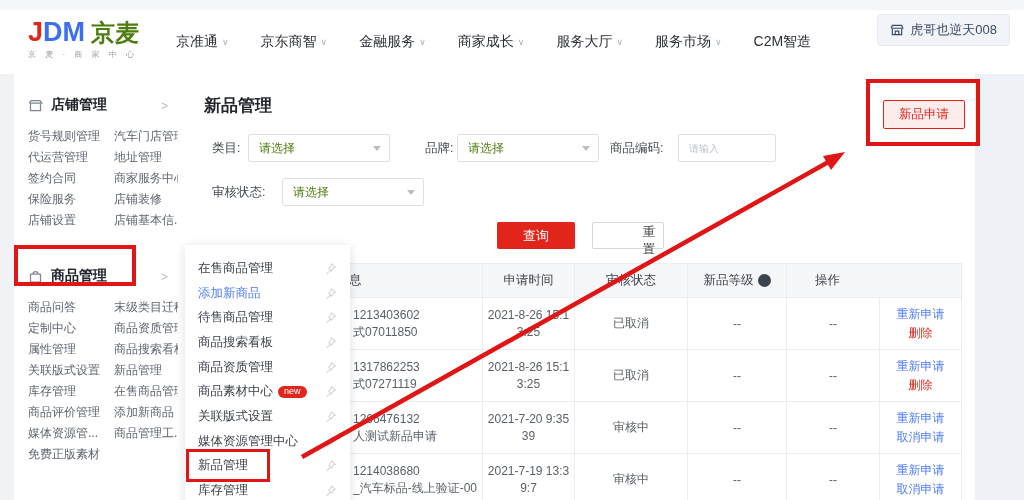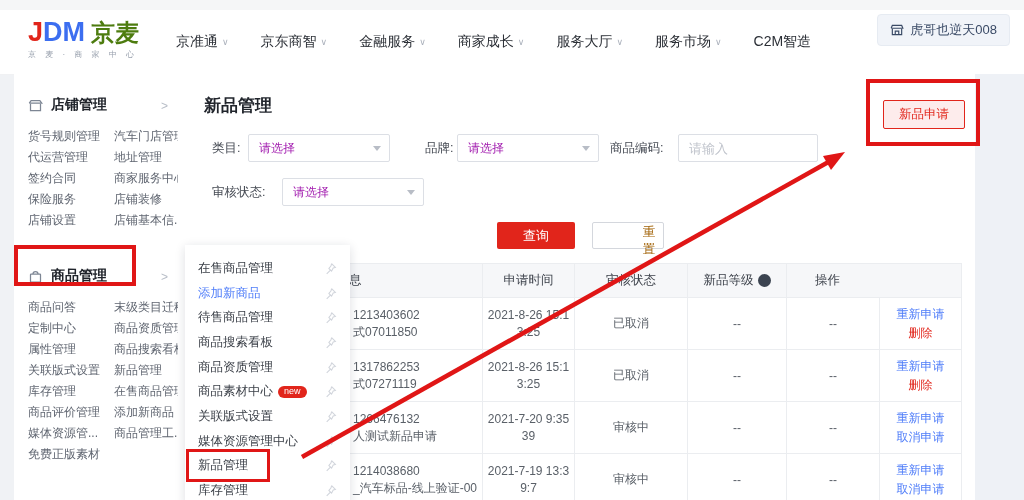--- a/index.html
+++ b/index.html
@@ -45,29 +45,29 @@
   .badge{background:#e1251b;color:#fff;font-size:9px;border-radius:8px;padding:1.5px 6px;margin-left:5px;line-height:1;}
   .badge:empty{display:none;}
   .pin{width:13px;height:13px;flex:0 0 auto;opacity:.75;}
 
   
   .page-title{position:absolute;left:26px;top:20px;font-size:17px;font-weight:bold;color:#21252c;}
   .apply-btn{position:absolute;left:705px;top:26px;width:80px;height:27px;background:#fdecec;border:1px solid #e1251b;
     border-radius:2px;color:#e1251b;font-size:12.5px;text-align:center;line-height:27px;cursor:pointer;}
   .filter-label{position:absolute;font-size:12.5px;color:#464b54;line-height:28px;}
   .select{position:absolute;height:28px;width:142px;border:1px solid #dcdfe5;border-radius:2px;box-sizing:border-box;
-    font-size:12px;color:#a21caf;line-height:26px;padding:0 22px 0 10px;background:#fff;cursor:pointer;}
+    font-size:12px;color:#4d7c0f;line-height:26px;padding:0 22px 0 10px;background:#fff;cursor:pointer;}
   .select .sel-caret{position:absolute;right:8px;top:11px;width:0;height:0;border-left:4.5px solid transparent;border-right:4.5px solid transparent;border-top:5px solid #b8bdc6;}
-  .text-input{position:absolute;height:28px;width:140px;border:1px solid #dcdfe5;border-radius:2px;box-sizing:border-box;
-    font-size:13px;color:#333;padding:0 10px;}
+  .text-input{position:absolute;height:28px;width:98px;border:1px solid #dcdfe5;border-radius:2px;box-sizing:border-box;
+    font-size:10px;color:#333;padding:0 10px;}
   .text-input::placeholder{color:#c0c4cc;}
   .btn-search{position:absolute;left:319px;top:148px;width:78px;height:27px;background:#e1251b;border:none;border-radius:2px;
     color:#fff;font-size:13px;cursor:pointer;}
   .btn-reset{position:absolute;left:414px;top:148px;width:72px;height:27px;background:#fff;border:1px solid #d4d7dd;border-radius:2px;
-    color:#a16207;font-size:12.5px;cursor:pointer;padding-left:48px;}
+    color:#404040;font-size:12.5px;cursor:pointer;padding-left:48px;}
 
   
   .table{position:absolute;left:12px;top:189px;width:772px;border:1px solid #ebedf0;box-sizing:border-box;}
   .t-head{display:flex;background:#f6f7f9;height:33px;border-bottom:1px solid #ebedf0;}
   .t-head .t-cell{font-size:12.5px;color:#3c414a;font-weight:normal;}
   .t-cell{display:flex;align-items:center;justify-content:center;box-sizing:border-box;border-right:1px solid #ebedf0;
     text-align:center;flex:0 0 auto;}
   .t-cell:last-child{border-right:none;}
   .c0{width:292px;} .c1{width:92px;} .c2{width:113px;} .c3{width:99px;} .c4{width:93px;} .c5{width:81px;}
   .t-row{display:flex;height:51px;border-bottom:1px solid #ebedf0;background:#fff;}

